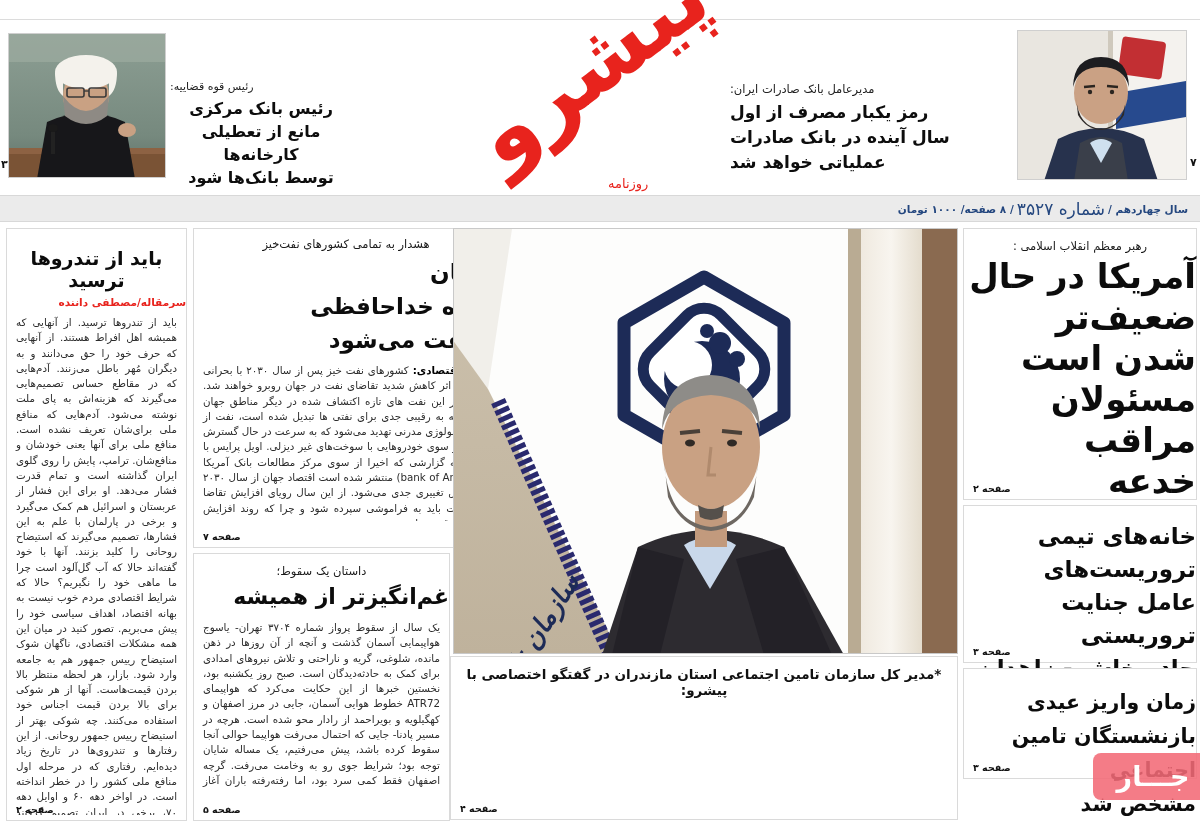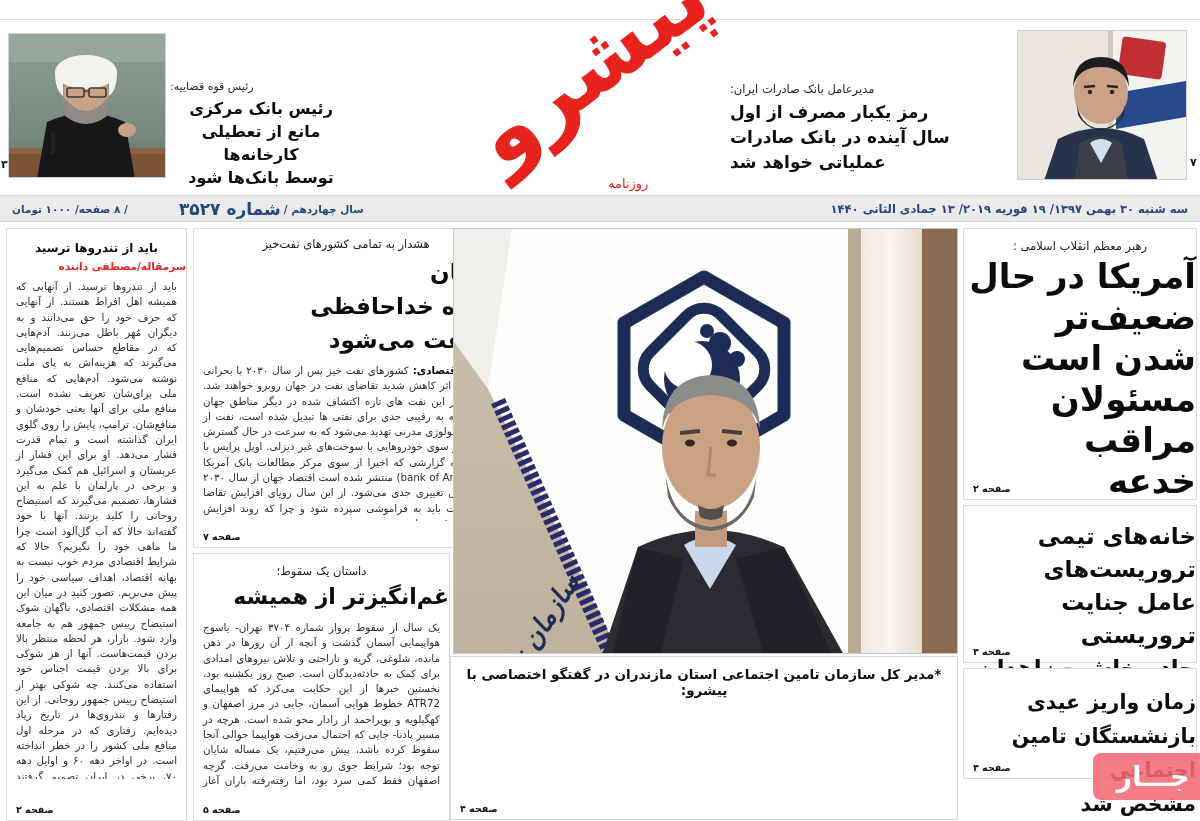--- a/index.html
+++ b/index.html
@@ -34,34 +34,34 @@
   .tps-right .headline { font-size:17px; line-height:25px; text-align:left; }
   
   .dateline {
     position:absolute; left:0; top:195px; width:100%; height:27px;
     background:#ebebeb; border-top:1px solid #d8d8d8; border-bottom:1px solid #d8d8d8;
     display:flex; align-items:center; justify-content:space-between;
     padding:0 12px; color:#24477f; z-index:2;
   }
   .date-right { font-size:11.5px; font-weight:bold; }
   .issue-left { font-size:10.5px; font-weight:bold; display:flex; align-items:center; gap:3px; }
-  .issue-big  { font-size:17px; font-weight:bold;margin-left:48px; }
+  .issue-big  { font-size:17px; font-weight:normal; }
   
   .box { position:absolute; background:#fff; border:1px solid #dadada; }
   .kicker-c { font-size:11.5px; color:#1a1a1a; text-align:center; }
   .headline-c { font-weight:bold; color:#0c0c0c; white-space:pre-line; }
   .pageref { position:absolute; bottom:5px; left:9px; font-size:9.5px; font-weight:bold; color:#111; }
   .bodytext {
     font-size:10.3px; line-height:15.3px; text-align:justify; color:#2c2c2c;
     overflow:hidden; padding:0 9px;
   }
   .lead { font-weight:bold; color:#000; }
   
   .ed-box { left:6px; top:228px; width:181px; height:593px; }
-  .ed-title { font-size:12px; font-weight:bold; text-align:center; margin-top:12px; color:#0c0c0c; }
+  .ed-title { font-size:19px; font-weight:bold; text-align:center; margin-top:18px; color:#0c0c0c; }
   .ed-byline { font-size:10.5px; color:#e8231d; margin:5px 0 7px; font-weight:bold; }
   .ed-body { height:500px; }
   
   .oil-box { left:193px; top:228px; width:306px; height:320px; }
   .oil-box .kicker-c { margin-top:8px; }
   .oil-head { font-size:23px; line-height:34px; margin-top:4px; }
   .oil-body { height:158px; margin-top:6px; }
   
   .crash-box { left:193px; top:553px; width:257px; height:268px; }
   .crash-box .kicker-c { margin-top:10px; }
@@ -161,21 +161,20 @@
       <path d="M60,66 Q62,96 85,98 Q108,96 110,66 L108,84 Q100,98 85,99 Q70,98 62,84 Z" fill="#2e2a28"></path>
       <line x1="68" y1="56" x2="79" y2="55" stroke="#2a2520" stroke-width="2.4"></line>
       <line x1="91" y1="55" x2="102" y2="56" stroke="#2a2520" stroke-width="2.4"></line>
       <circle cx="74" cy="61" r="2.2" fill="#2a2520"></circle>
       <circle cx="96" cy="61" r="2.2" fill="#2a2520"></circle>
     </svg>
   </div>
   <div class="edge-num" style="left:1190px; top:156px;">۷</div>
 
   <div class="dateline">
-    <span class="date-right">سه شنبه ۳۰ بهمن ۱۳۹۷/ ۱۹ فوریه ۲۰۱۹/ ۱۳ جمادی الثانی ۱۴۴۰</span>
     <span class="issue-left">
       <span>سال چهاردهم /</span>
       <span class="issue-big">شماره ۳۵۲۷</span>
       <span>/ ۸ صفحه/ ۱۰۰۰ تومان</span>
     </span>
   </div>
 
   <div class="box ed-box">
     <div class="ed-title">باید از تندروها ترسید</div>
     <div class="ed-byline">سرمقاله/مصطفی داننده</div>

